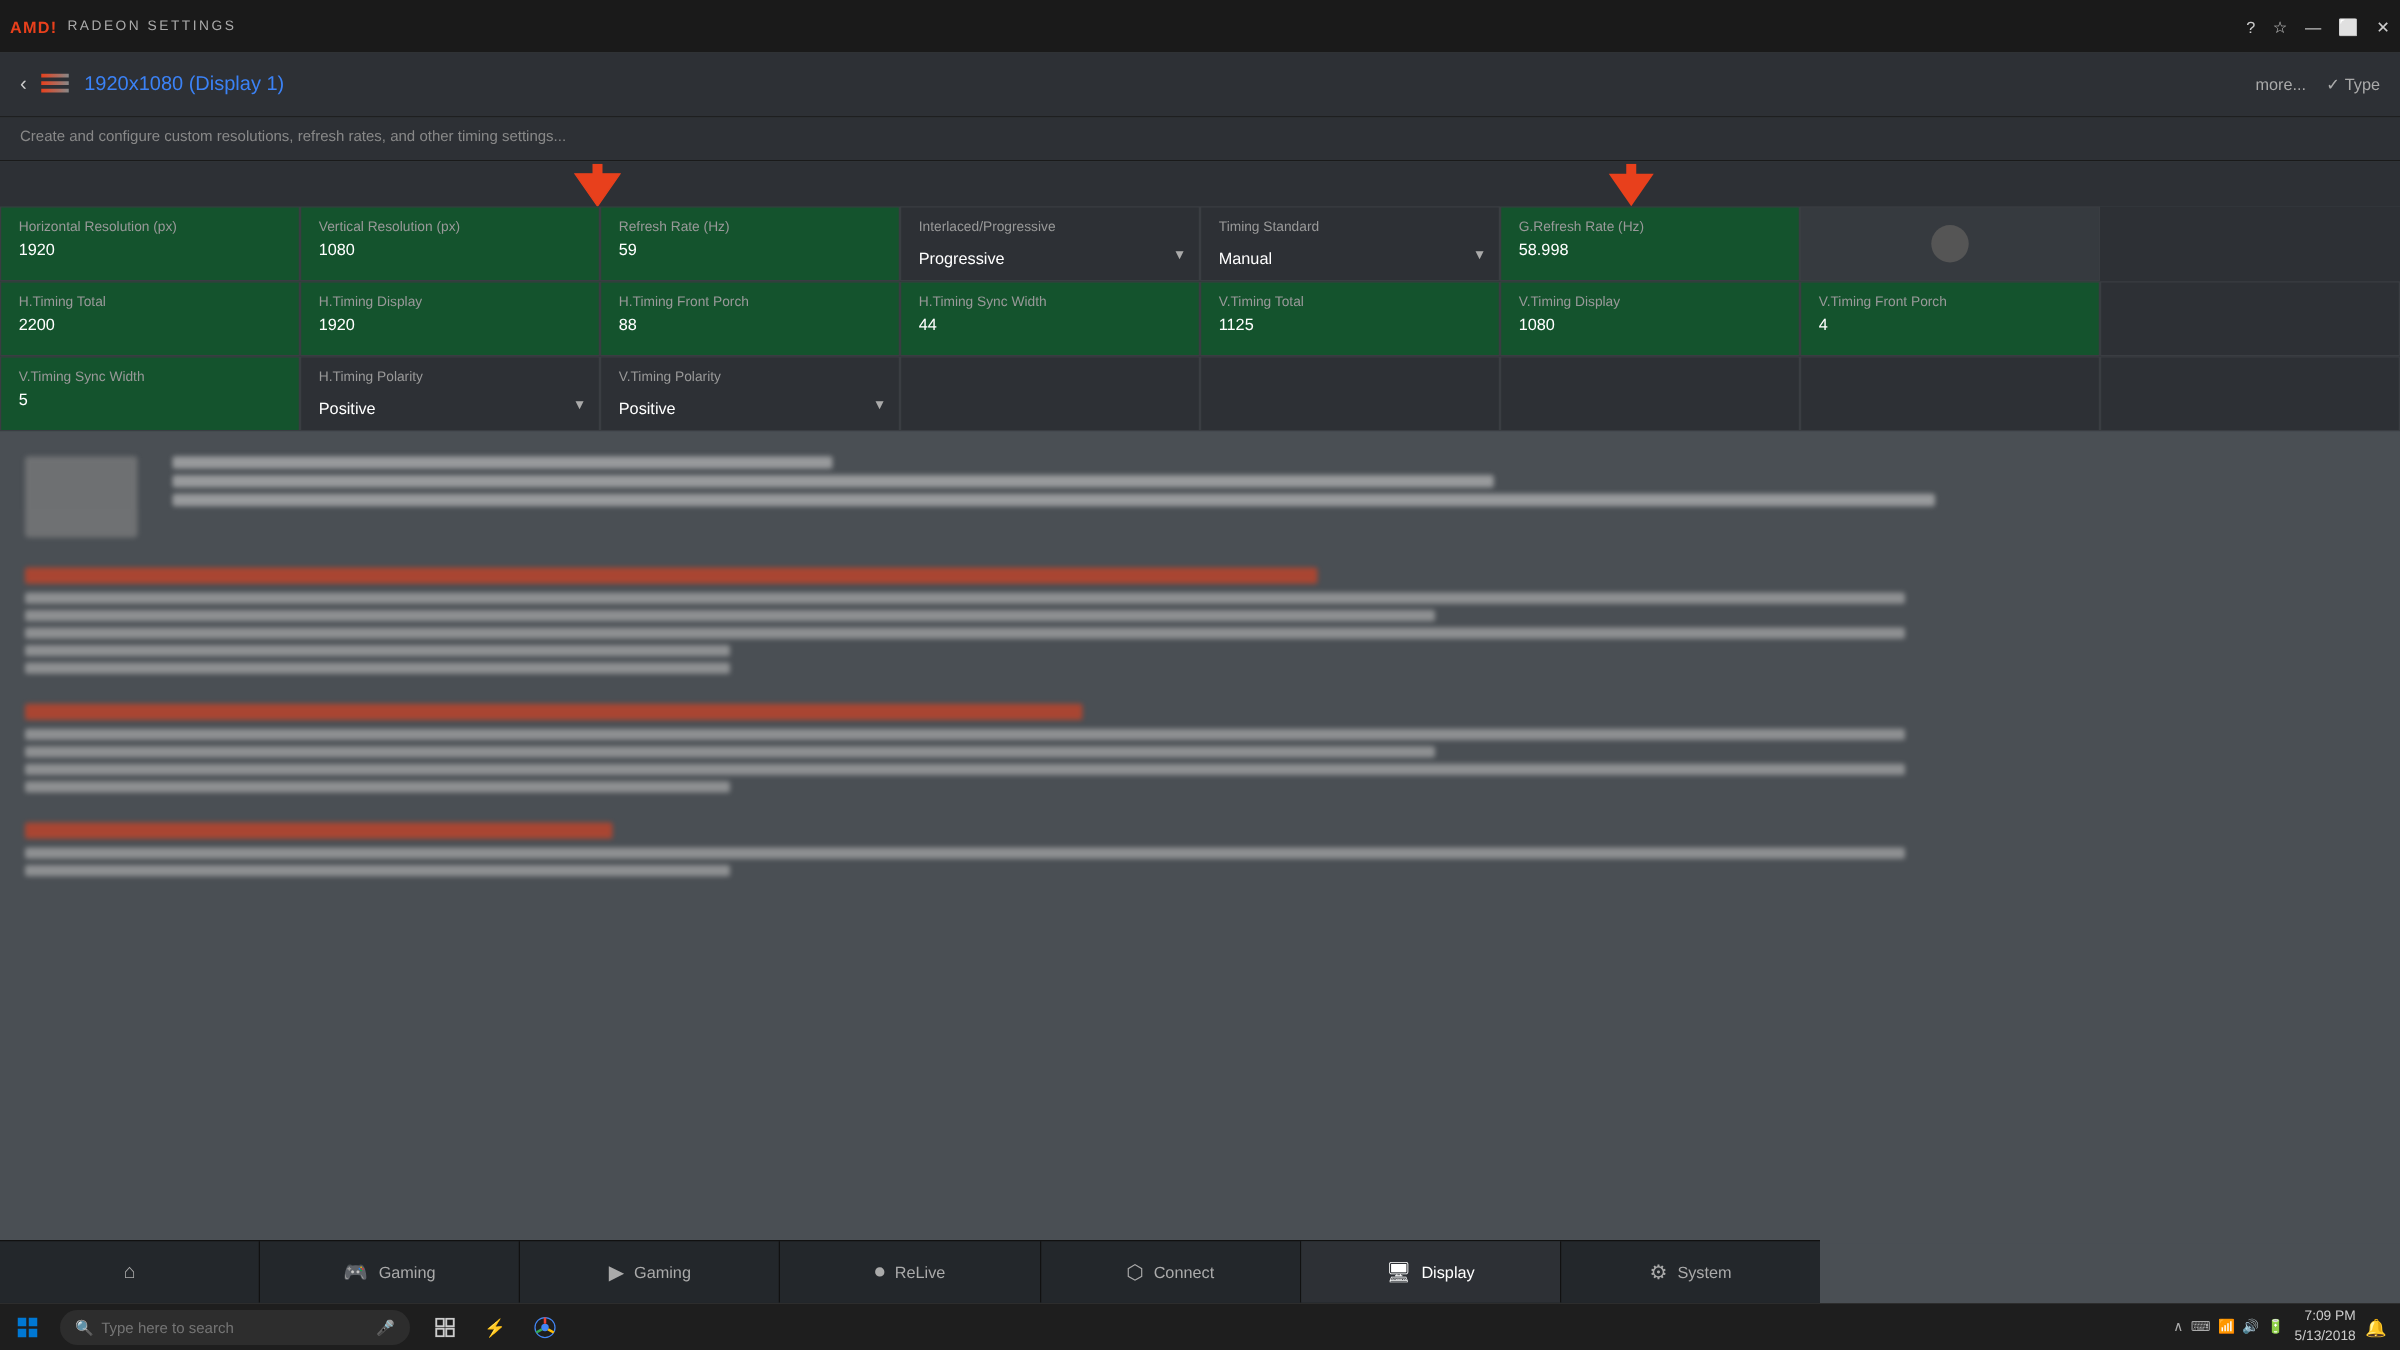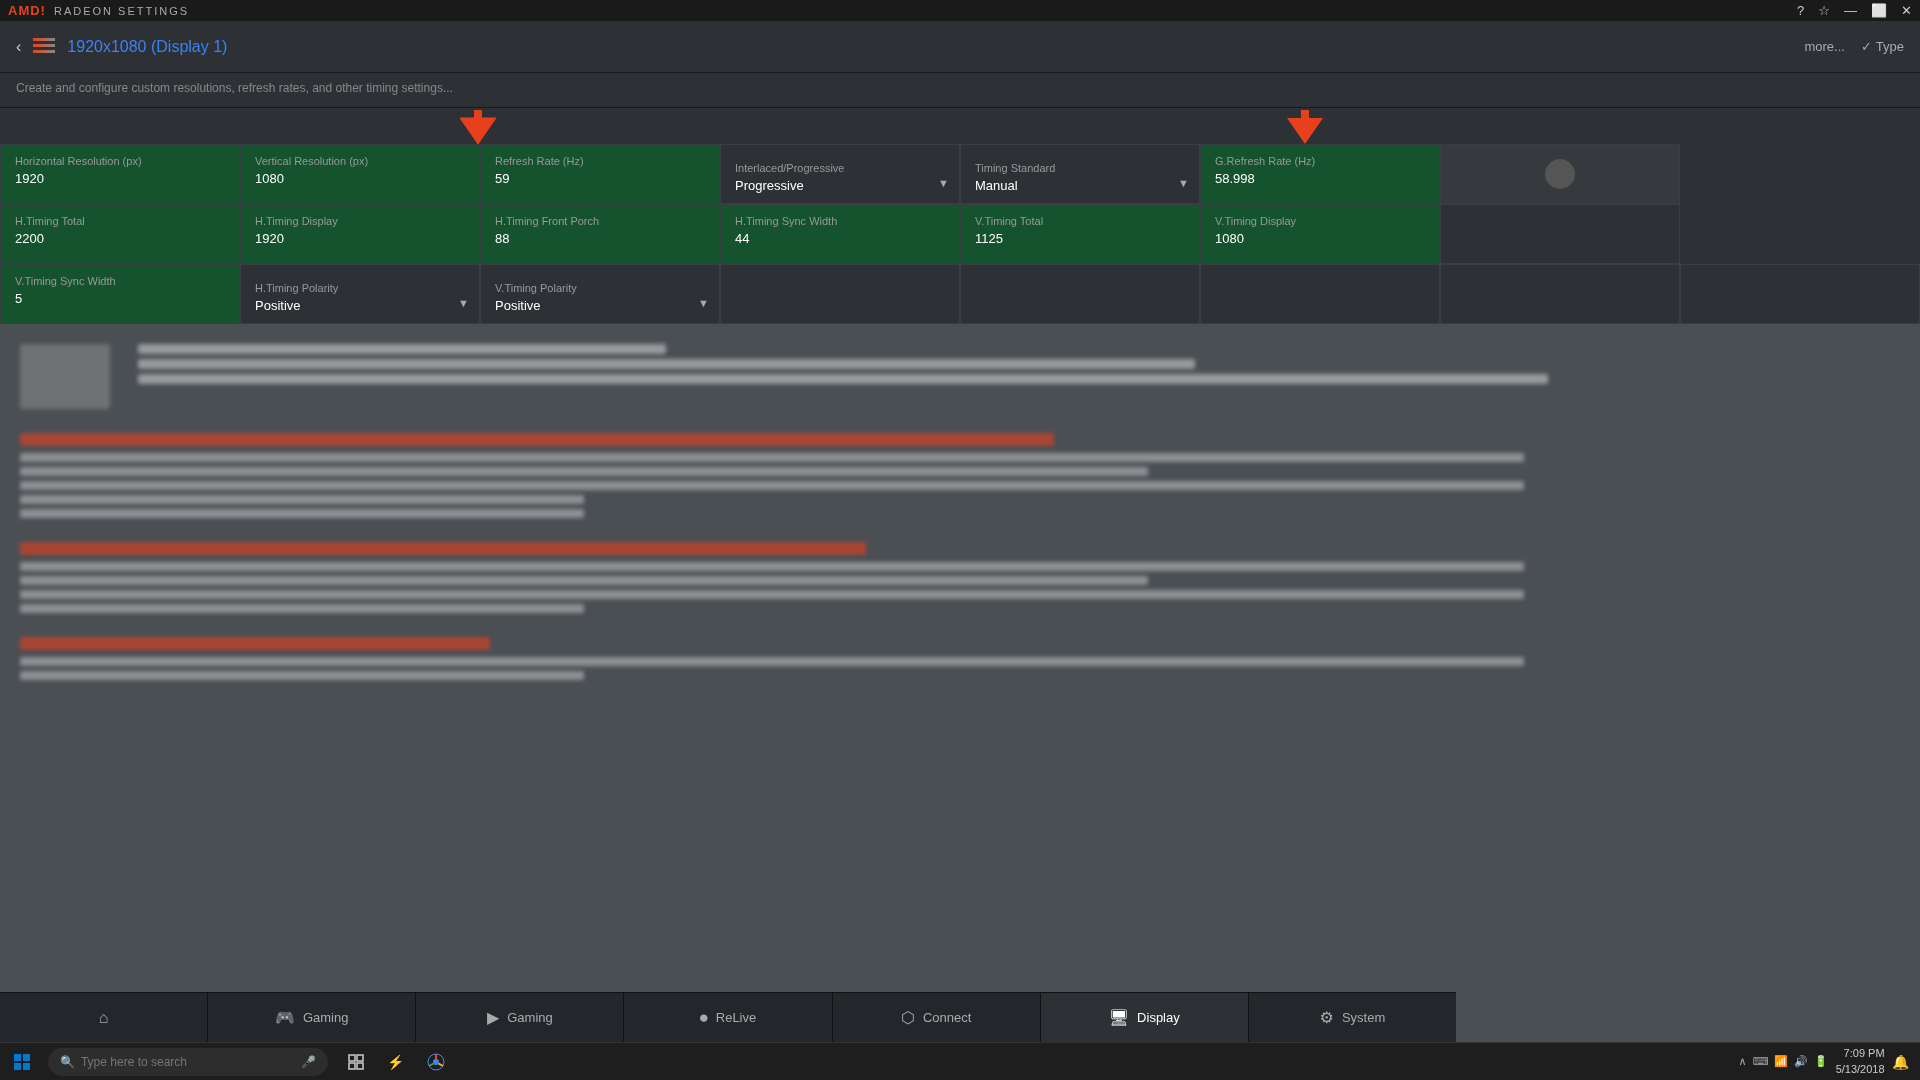--- a/index.html
+++ b/index.html
@@ -9,21 +9,21 @@
       width: 1920px;
       height: 1080px;
       overflow: hidden;
       color: #fff;
       font-size: 12px;
     }
 
     
     .title-bar {
       background: #1a1a1a;
-      height: 21px;
+      height: 42px;
       display: flex;
       align-items: center;
       padding: 0 8px;
       justify-content: space-between;
     }
     .title-bar-left {
       display: flex;
       align-items: center;
       gap: 8px;
     }
@@ -130,21 +130,21 @@
       font-size: 11px;
       margin-bottom: 4px;
     }
     .form-cell .value {
       color: #fff;
       font-size: 13px;
     }
     .form-cell.dropdown {
       display: flex;
       flex-direction: column;
-      justify-content: flex-end;
+      justify-content: space-between;
       position: relative;
     }
     .form-cell .dropdown-arrow {
       position: absolute;
       right: 10px;
       bottom: 14px;
       color: #aaa;
       font-size: 11px;
     }
 
@@ -410,20 +410,24 @@
     <label>H.Timing Sync Width</label>
     <div class="value">44</div>
   </div>
   <div class="form-cell input-cell">
     <label>V.Timing Total</label>
     <div class="value">1125</div>
   </div>
   <div class="form-cell input-cell">
     <label>V.Timing Display</label>
     <div class="value">1080</div>
+  </div>
+  <div class="form-cell input-cell">
+    <label>V.Timing Front Porch</label>
+    <div class="value">4</div>
   </div>
   <div class="form-cell"></div>
 </div>
 
 <div class="form-grid">
   <div class="form-cell input-cell">
     <label>V.Timing Sync Width</label>
     <div class="value">5</div>
   </div>
   <div class="form-cell dropdown">

